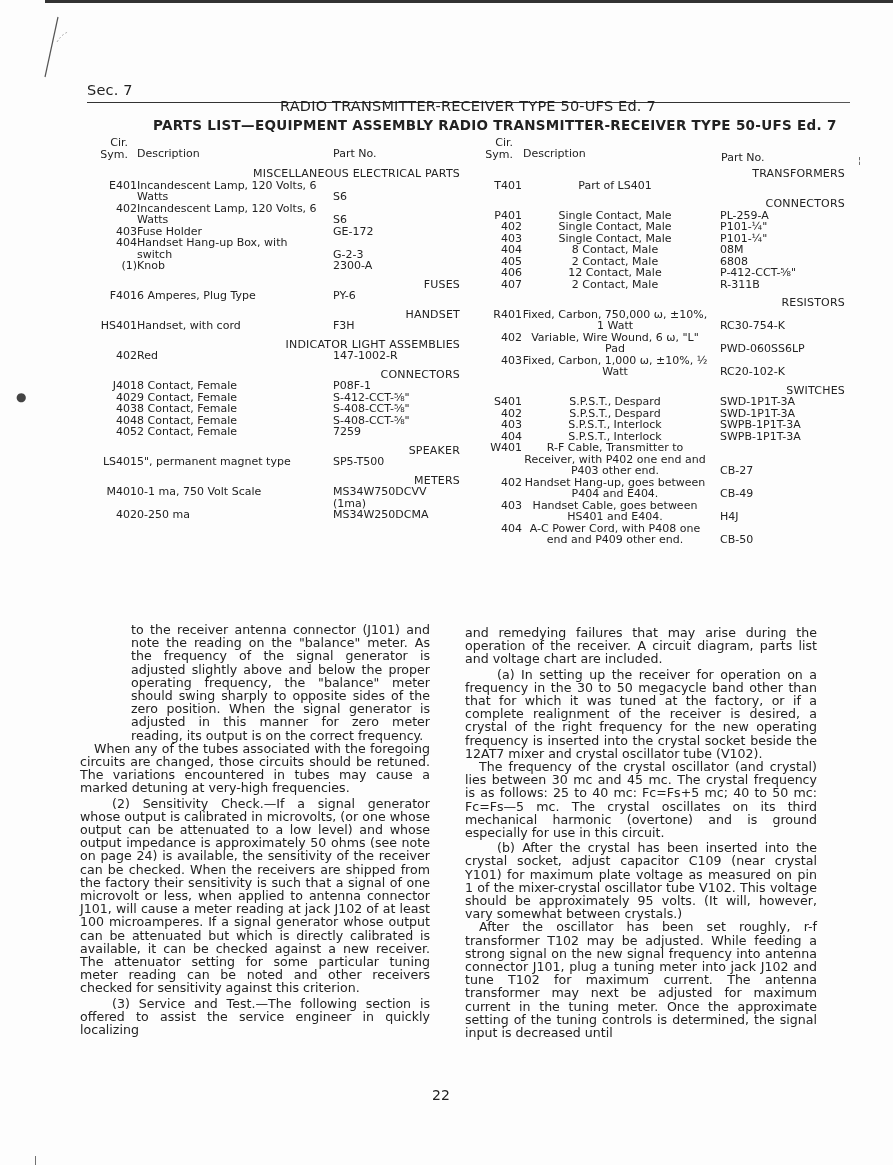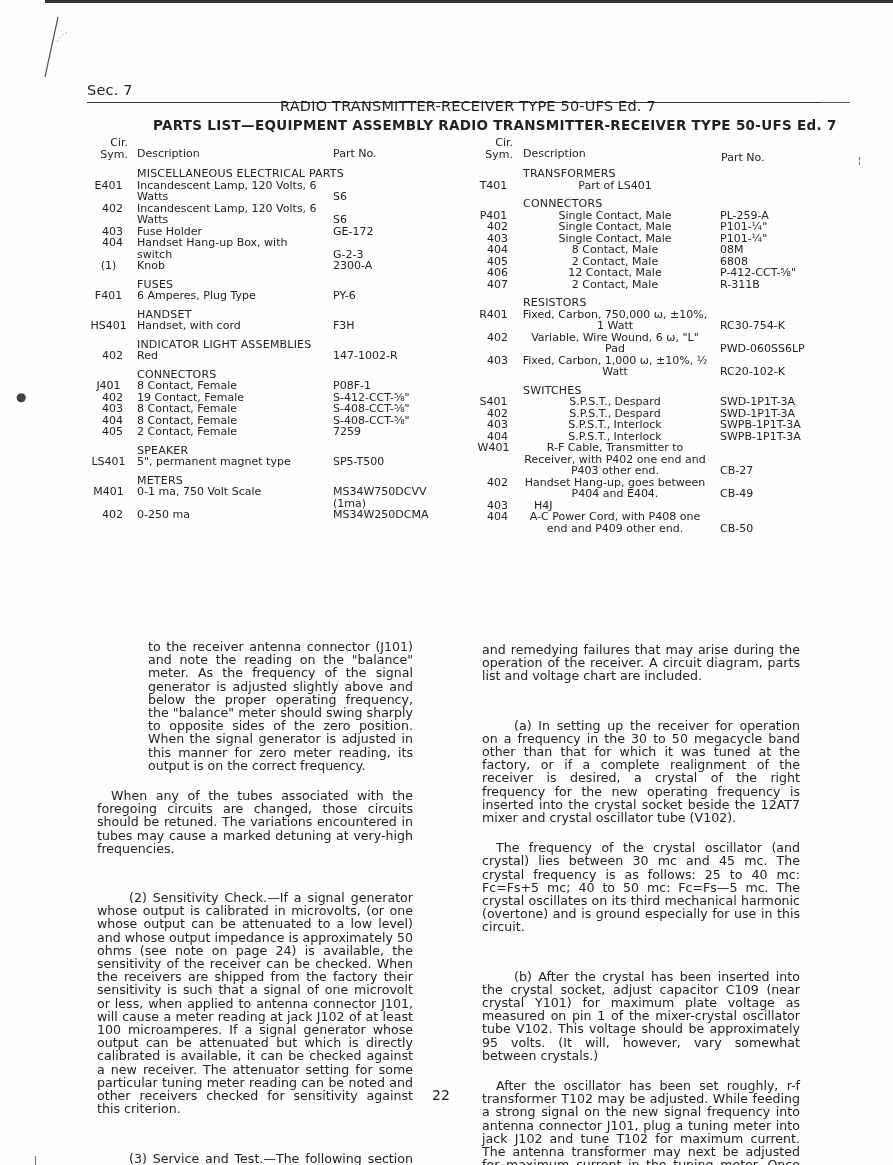--- a/index.html
+++ b/index.html
@@ -23,31 +23,31 @@
   .parts { position: absolute; font-size: 11px; line-height: 11.5px; }
   .parts.left { left: 80px; top: 137px; width: 380px; }
   .parts.right { left: 465px; top: 137px; width: 380px; }
   .hdr { position: relative; height: 24px; }
   .hdr .sym { position: absolute; left: 8px; top: 0; width: 40px; text-align: right; }
   .hdr .desc { position: absolute; top: 11px; }
   .hdr .pno { position: absolute; top: 11px; }
   .left .hdr .desc { left: 57px; } .left .hdr .pno { left: 253px; }
   .right .hdr .desc { left: 58px; } .right .hdr .pno { left: 256px; top: 15px; }
   .row { position: relative; display: flex; }
-  .row .sym { width: 57px; flex: none; text-align: center; }
+  .row .sym { width: 57px; flex: none; text-align: right; }
   .row .sym.ind { padding-left: 8px; width: 49px; }
   .left .row .desc { width: 186px; flex: none; }
   .right .row .desc { width: 186px; flex: none; text-align: center; }
   .row .pno { flex: none; align-self: flex-end; padding-left: 10px; }
   .left .row .pno { width: 120px; }
   .right .row .pno { padding-left: 12px; }
-  .cat { padding-left: 57px; margin-top: 7px; letter-spacing: 0.2px; }
+  .cat { padding-left: 57px; margin-top: 7px; letter-spacing: 0.2px; text-align: right; }
   .right .cat { padding-left: 58px; }
   .text { position: absolute; font-size: 12.6px; line-height: 13.2px; text-align: justify; }
-  .text p { margin: 17px; }
+  .text p { margin: 0; }
   .text.left { left: 80px; top: 623px; width: 350px; }
   .text.right { left: 465px; top: 626px; width: 352px; }
   .indent-block { padding-left: 51px; }
   .p-ind { text-indent: 14px; }
   .p-ind2 { text-indent: 32px; }
   .gap { height: 2px; }
   .pageno { position: absolute; left: 432px; top: 1087px; font-size: 14px; }
   .mark { position: absolute; color: #444; font-size: 9px; }
 </style>
 </head>
@@ -121,21 +121,21 @@
       <div class="pno">147-1002-R</div>
     </div>
     <div class="cat">CONNECTORS</div>
     <div class="row">
       <div class="sym">J401</div>
       <div class="desc">8 Contact, Female</div>
       <div class="pno">P08F-1</div>
     </div>
     <div class="row">
       <div class="sym ind">402</div>
-      <div class="desc">19 Contact, Female</div>
+      <div class="desc">9 Contact, Female</div>
       <div class="pno">S-412-CCT-⅝"</div>
     </div>
     <div class="row">
       <div class="sym ind">403</div>
       <div class="desc">8 Contact, Female</div>
       <div class="pno">S-408-CCT-⅝"</div>
     </div>
     <div class="row">
       <div class="sym ind">404</div>
       <div class="desc">8 Contact, Female</div>
@@ -258,20 +258,21 @@
       <div class="desc">R-F Cable, Transmitter to Receiver, with P402 one end and P403 other end.</div>
       <div class="pno">CB-27</div>
     </div>
     <div class="row">
       <div class="sym ind">402</div>
       <div class="desc">Handset Hang-up, goes between P404 and E404.</div>
       <div class="pno">CB-49</div>
     </div>
     <div class="row">
       <div class="sym ind">403</div>
+      <div class="desc">Handset Cable, goes between HS401 and E404.</div>
       <div class="pno">H4J</div>
     </div>
     <div class="row">
       <div class="sym ind">404</div>
       <div class="desc">A-C Power Cord, with P408 one end and P409 other end.</div>
       <div class="pno">CB-50</div>
     </div>
   </div>
 
 <div class="text left">

